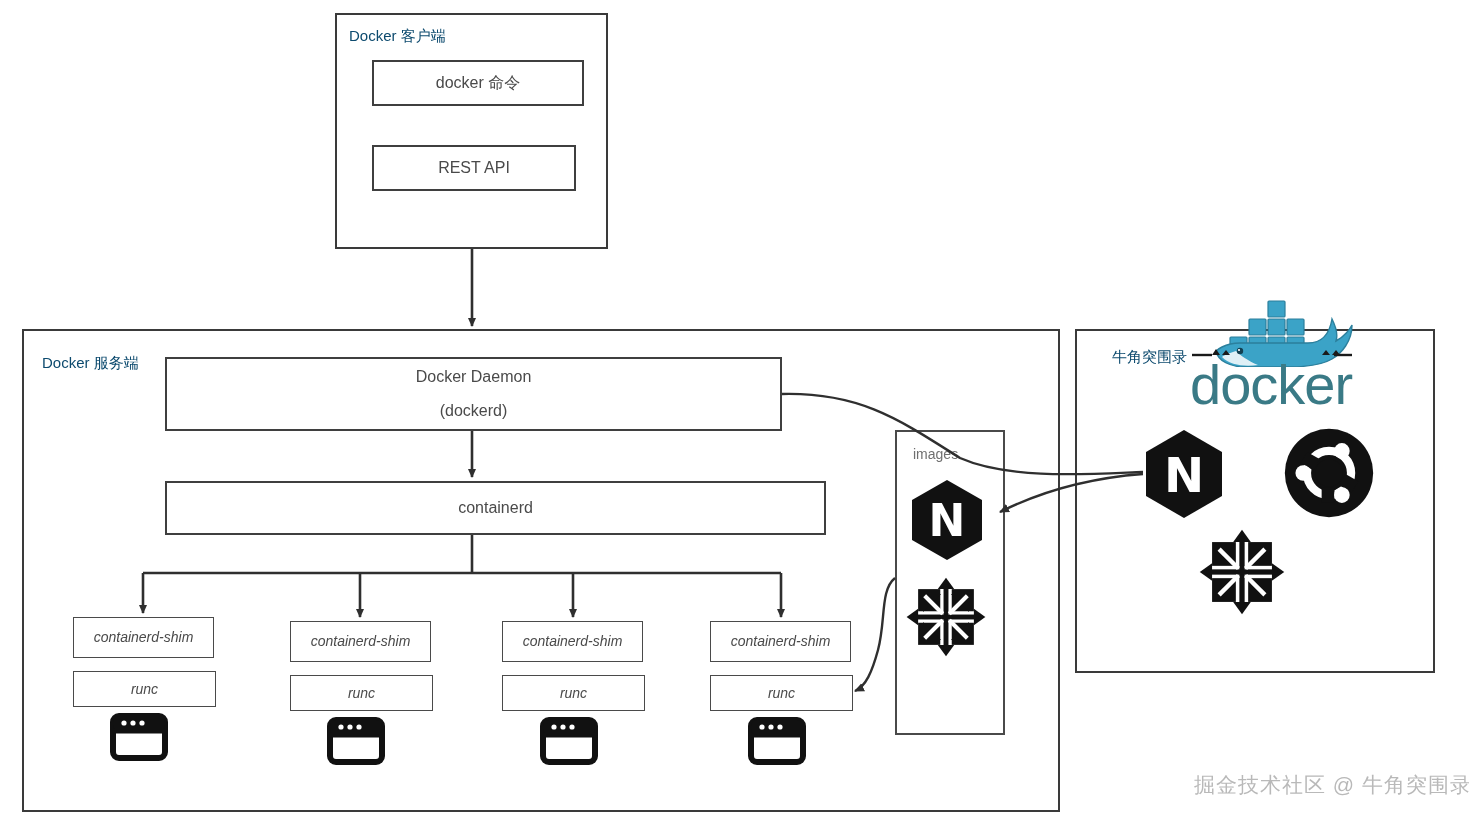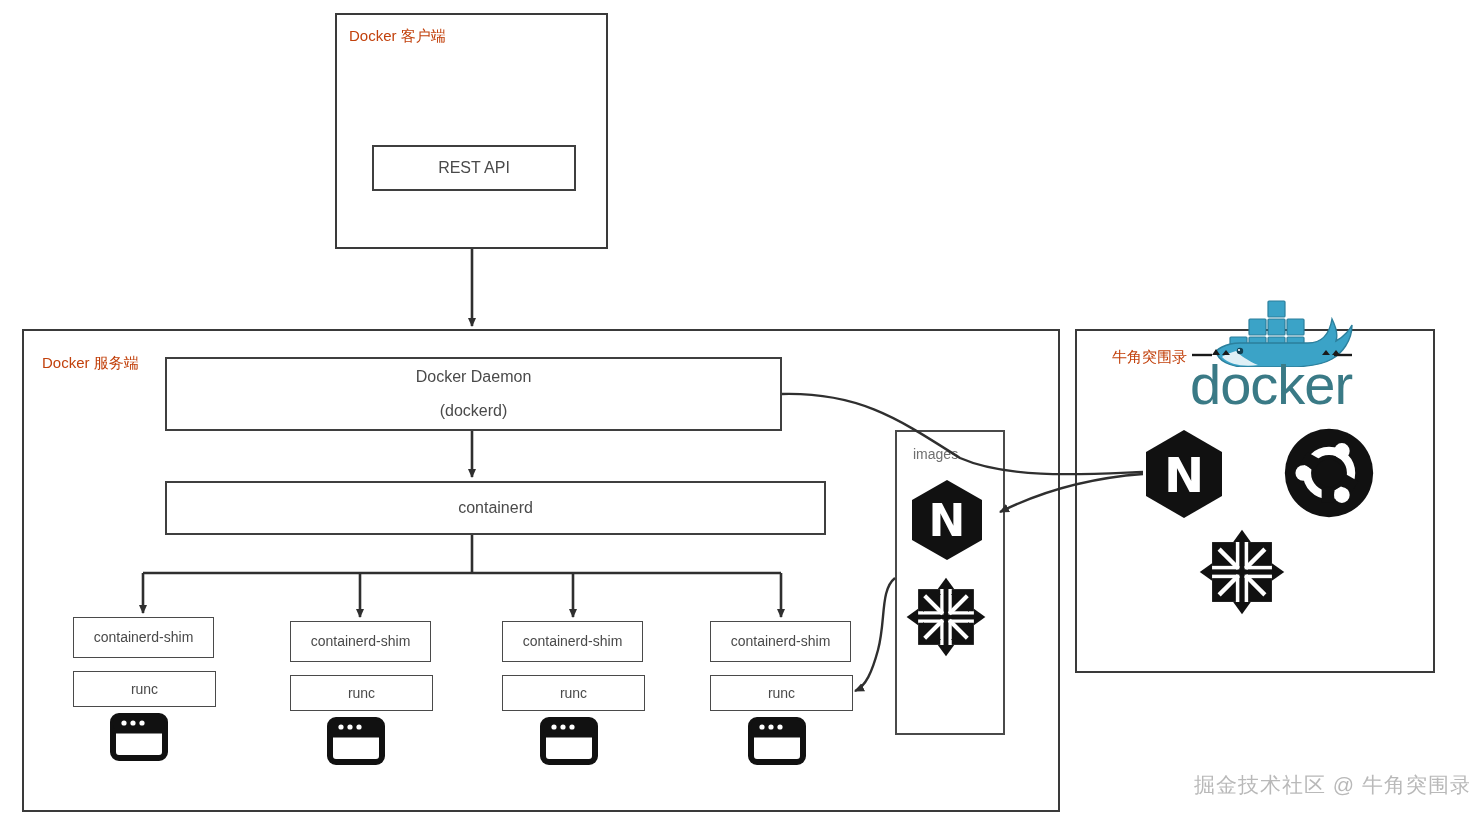--- a/index.html
+++ b/index.html
@@ -30,24 +30,25 @@
     display: flex;
     align-items: center;
     justify-content: center;
     text-align: center;
     color: #4a4a4a;
     font-size: 16px;
     line-height: 1.35;
   }
   .inner-box.thin {
     border: 1.5px solid #4a4a4a;
+    font-style: italic;
   }
   .panel-label {
     position: absolute;
-    color: #c2410c;
+    color: #0c4a6e;
     font-size: 15px;
     white-space: nowrap;
   }
   .small-label {
     position: absolute;
     color: #6f6f6f;
     font-size: 14px;
     white-space: nowrap;
   }
   svg.overlay {
@@ -78,20 +79,23 @@
   }
 </style>
 </head>
 <body>
 
 <div id="canvas">
 
   <div class="box panel" style="left:335px; top:13px; width:273px; height:236px;"></div>
   <div class="panel-label" style="left:349px; top:27px;">Docker 客户端</div>
 
+  <div class="box inner-box" style="left:372px; top:60px; width:212px; height:46px;">
+    <span>docker 命令</span>
+  </div>
 
   <div class="box inner-box" style="left:372px; top:145px; width:204px; height:46px;">
     <span>REST API</span>
   </div>
 
   <div class="box panel" style="left:22px; top:329px; width:1038px; height:483px;"></div>
   <div class="panel-label" style="left:42px; top:354px;text-align:right;">Docker 服务端</div>
 
   <div class="box inner-box" style="left:165px; top:357px; width:617px; height:74px; flex-direction:column;gap:12px;">
     <span>Docker Daemon</span>

